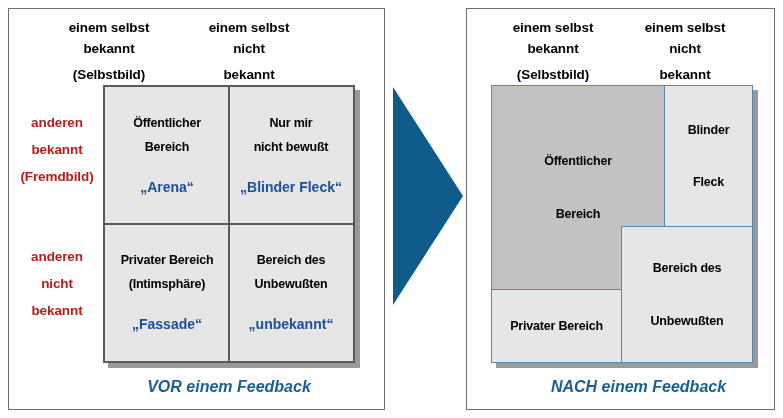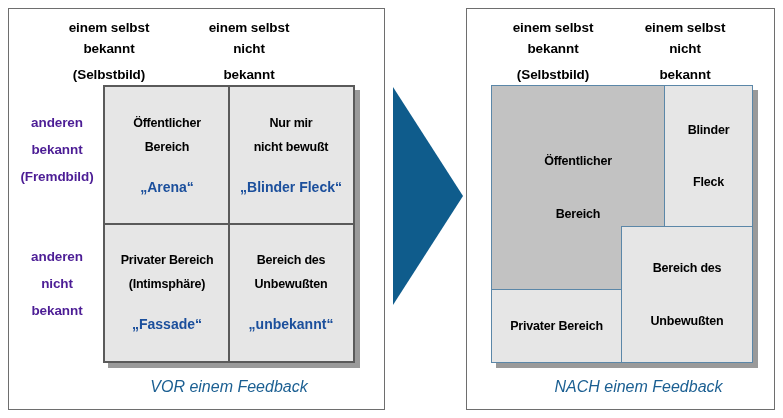--- a/index.html
+++ b/index.html
@@ -40,21 +40,21 @@
     line-height: 1.52;
     letter-spacing: -0.1px;
   }
 
   
   .row-label {
     position: absolute;
     text-align: center;
     font-size: 13.5px;
     font-weight: bold;
-    color: #4c1d95;
+    color: #b91c1c;
     line-height: 2.0;
     letter-spacing: -0.1px;
   }
 
   
   #grid-before {
     position: absolute;
     left: 103px;
     top: 85px;
     width: 252px;
@@ -172,21 +172,21 @@
     left: 0; top: 204px;
     width: 131px; height: 74px;
     background: #e6e6e6;
   }
 
   
   .caption {
     position: absolute;
     text-align: center;
     font-size: 16px;
-    font-weight: normal;
+    font-weight: bold;
     font-style: italic;
     color: #1b5f92;
     white-space: nowrap;
   }
 </style>
 </head>
 <body>
 
 <div id="stage">
 

